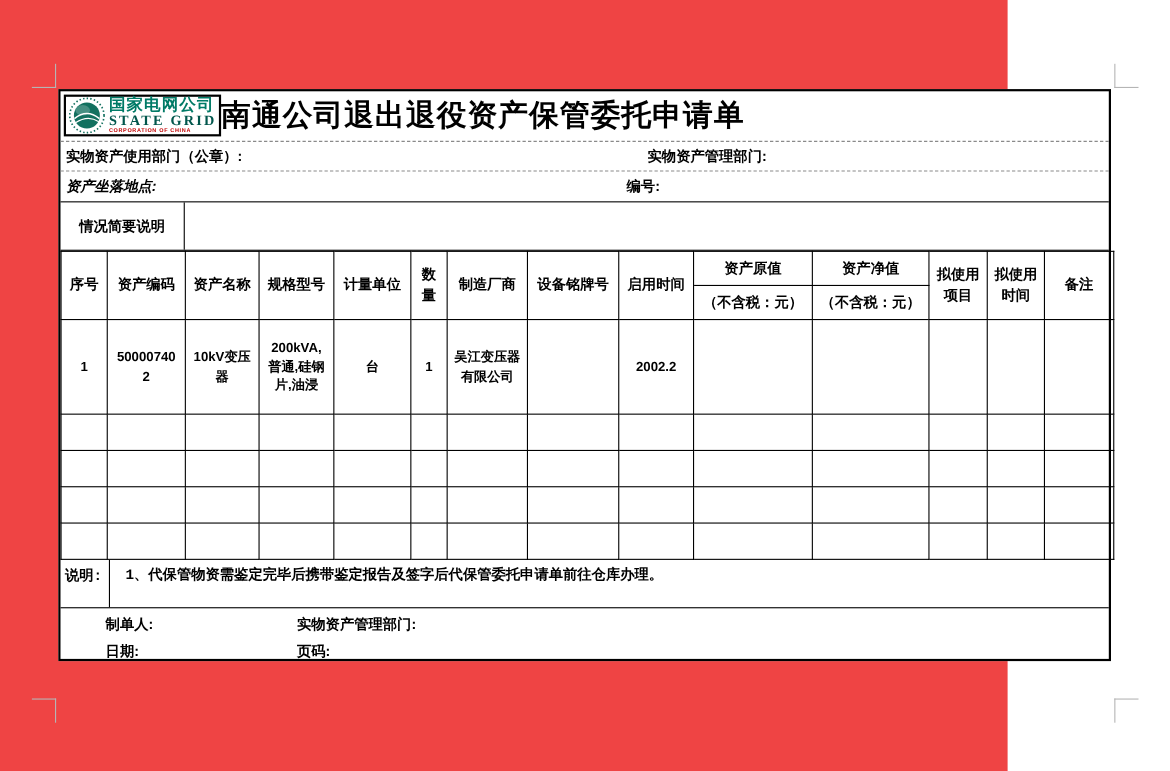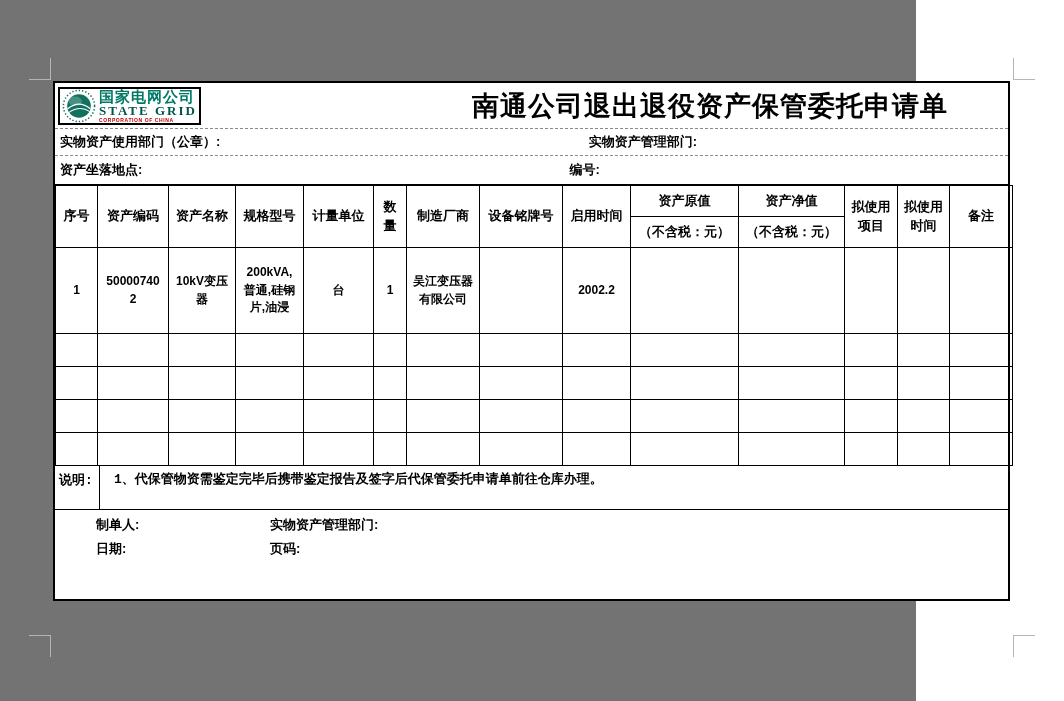--- a/index.html
+++ b/index.html
@@ -1,19 +1,19 @@
 <!DOCTYPE html>
 <html><head>
 <meta charset="utf-8">
 <style>
   * { margin:0; padding:0; box-sizing:border-box; }
   html,body { width:1064px; height:701px; background:#ffffff; overflow:hidden; }
   body { font-family:"Liberation Sans","DejaVu Sans",sans-serif; font-weight:bold; color:#000; }
 
-  .canvas { position:relative; width:916px; height:701px; background:#737373; }
+  .canvas { position:relative; width:916px; height:701px; background:#ef4444; }
 
   
   .mark { position:absolute; width:22px; height:22px; }
   .mark.tl { left:29px;  top:58px;  border-right:1px solid #b5b5b5; border-bottom:1px solid #b5b5b5; }
   .mark.tr { left:1013px;top:58px;  border-left:1px solid #b5b5b5;  border-bottom:1px solid #b5b5b5; }
   .mark.bl { left:29px;  top:635px; border-right:1px solid #b5b5b5; border-top:1px solid #b5b5b5; }
   .mark.br { left:1013px;top:635px; border-left:1px solid #b5b5b5;  border-top:1px solid #b5b5b5; }
 
   .doc {
     position:absolute; left:53px; top:81px; width:957px; height:520px;
@@ -23,28 +23,28 @@
   
   .row-title { height:46px; border-bottom:1px dashed #8a8a8a; display:flex; align-items:center; }
   .logo-box {
     width:143px; height:38px; margin:2px 0 2px 3px; border:2px solid #000;
     display:flex; align-items:center; padding:1px 2px; flex:none; background:#fff;
   }
   .logo-text { margin-left:3px; line-height:1; }
   .logo-cn { font-size:15px; letter-spacing:1px; line-height:15px; }
   .logo-en { font-family:"Liberation Serif","DejaVu Serif",serif; font-size:13px; letter-spacing:2px; line-height:13px; }
   .logo-sub { font-size:5px; letter-spacing:0.6px; line-height:6px; }
-  .doc-title { flex:1; text-align:right; font-size:27px; letter-spacing:1px; padding-right:60px; }
+  .doc-title { flex:1; text-align:left; font-size:27px; letter-spacing:1px; padding-right:60px; }
 
   
   .row-dept { height:27px; border-bottom:1px dashed #8a8a8a; display:flex; align-items:center; font-size:13px;justify-content:flex-end; }
   .row-loc  { height:29px; border-bottom:1px solid #000; display:flex; align-items:center; font-size:13px; }
   .half-l { width:56%; padding-left:5px; }
   .half-r { flex:1; }
-  .row-loc .half-l { width:54%; }
+  .row-loc .half-l { width:54%;font-style:italic; }
 
   
   .row-summary { height:44px; border-bottom:1px solid #000; display:flex; font-size:13px; }
   .summary-label { width:113px; border-right:1px solid #000; display:flex; align-items:center; justify-content:center; }
   .summary-value { flex:1; }
 
   
   table.grid { width:100%; height:280px; border-collapse:collapse; table-layout:fixed; }
   table.grid th, table.grid td {
     border:1px solid #000; text-align:center; vertical-align:middle;
@@ -105,20 +105,24 @@
     <div class="row-dept">
       <span class="half-l">实物资产使用部门（公章）:</span>
       <span class="half-r">实物资产管理部门:</span>
     </div>
 
     <div class="row-loc">
       <span class="half-l">资产坐落地点:</span>
       <span class="half-r">编号:</span>
     </div>
 
+    <div class="row-summary">
+      <div class="summary-label">情况简要说明</div>
+      <div class="summary-value"></div>
+    </div>
 
     <table class="grid">
       <colgroup>
         <col style="width:42px">
           <col style="width:71px">
           <col style="width:67px">
           <col style="width:68px">
         <col style="width:70px">
           <col style="width:33px">
           <col style="width:73px">

